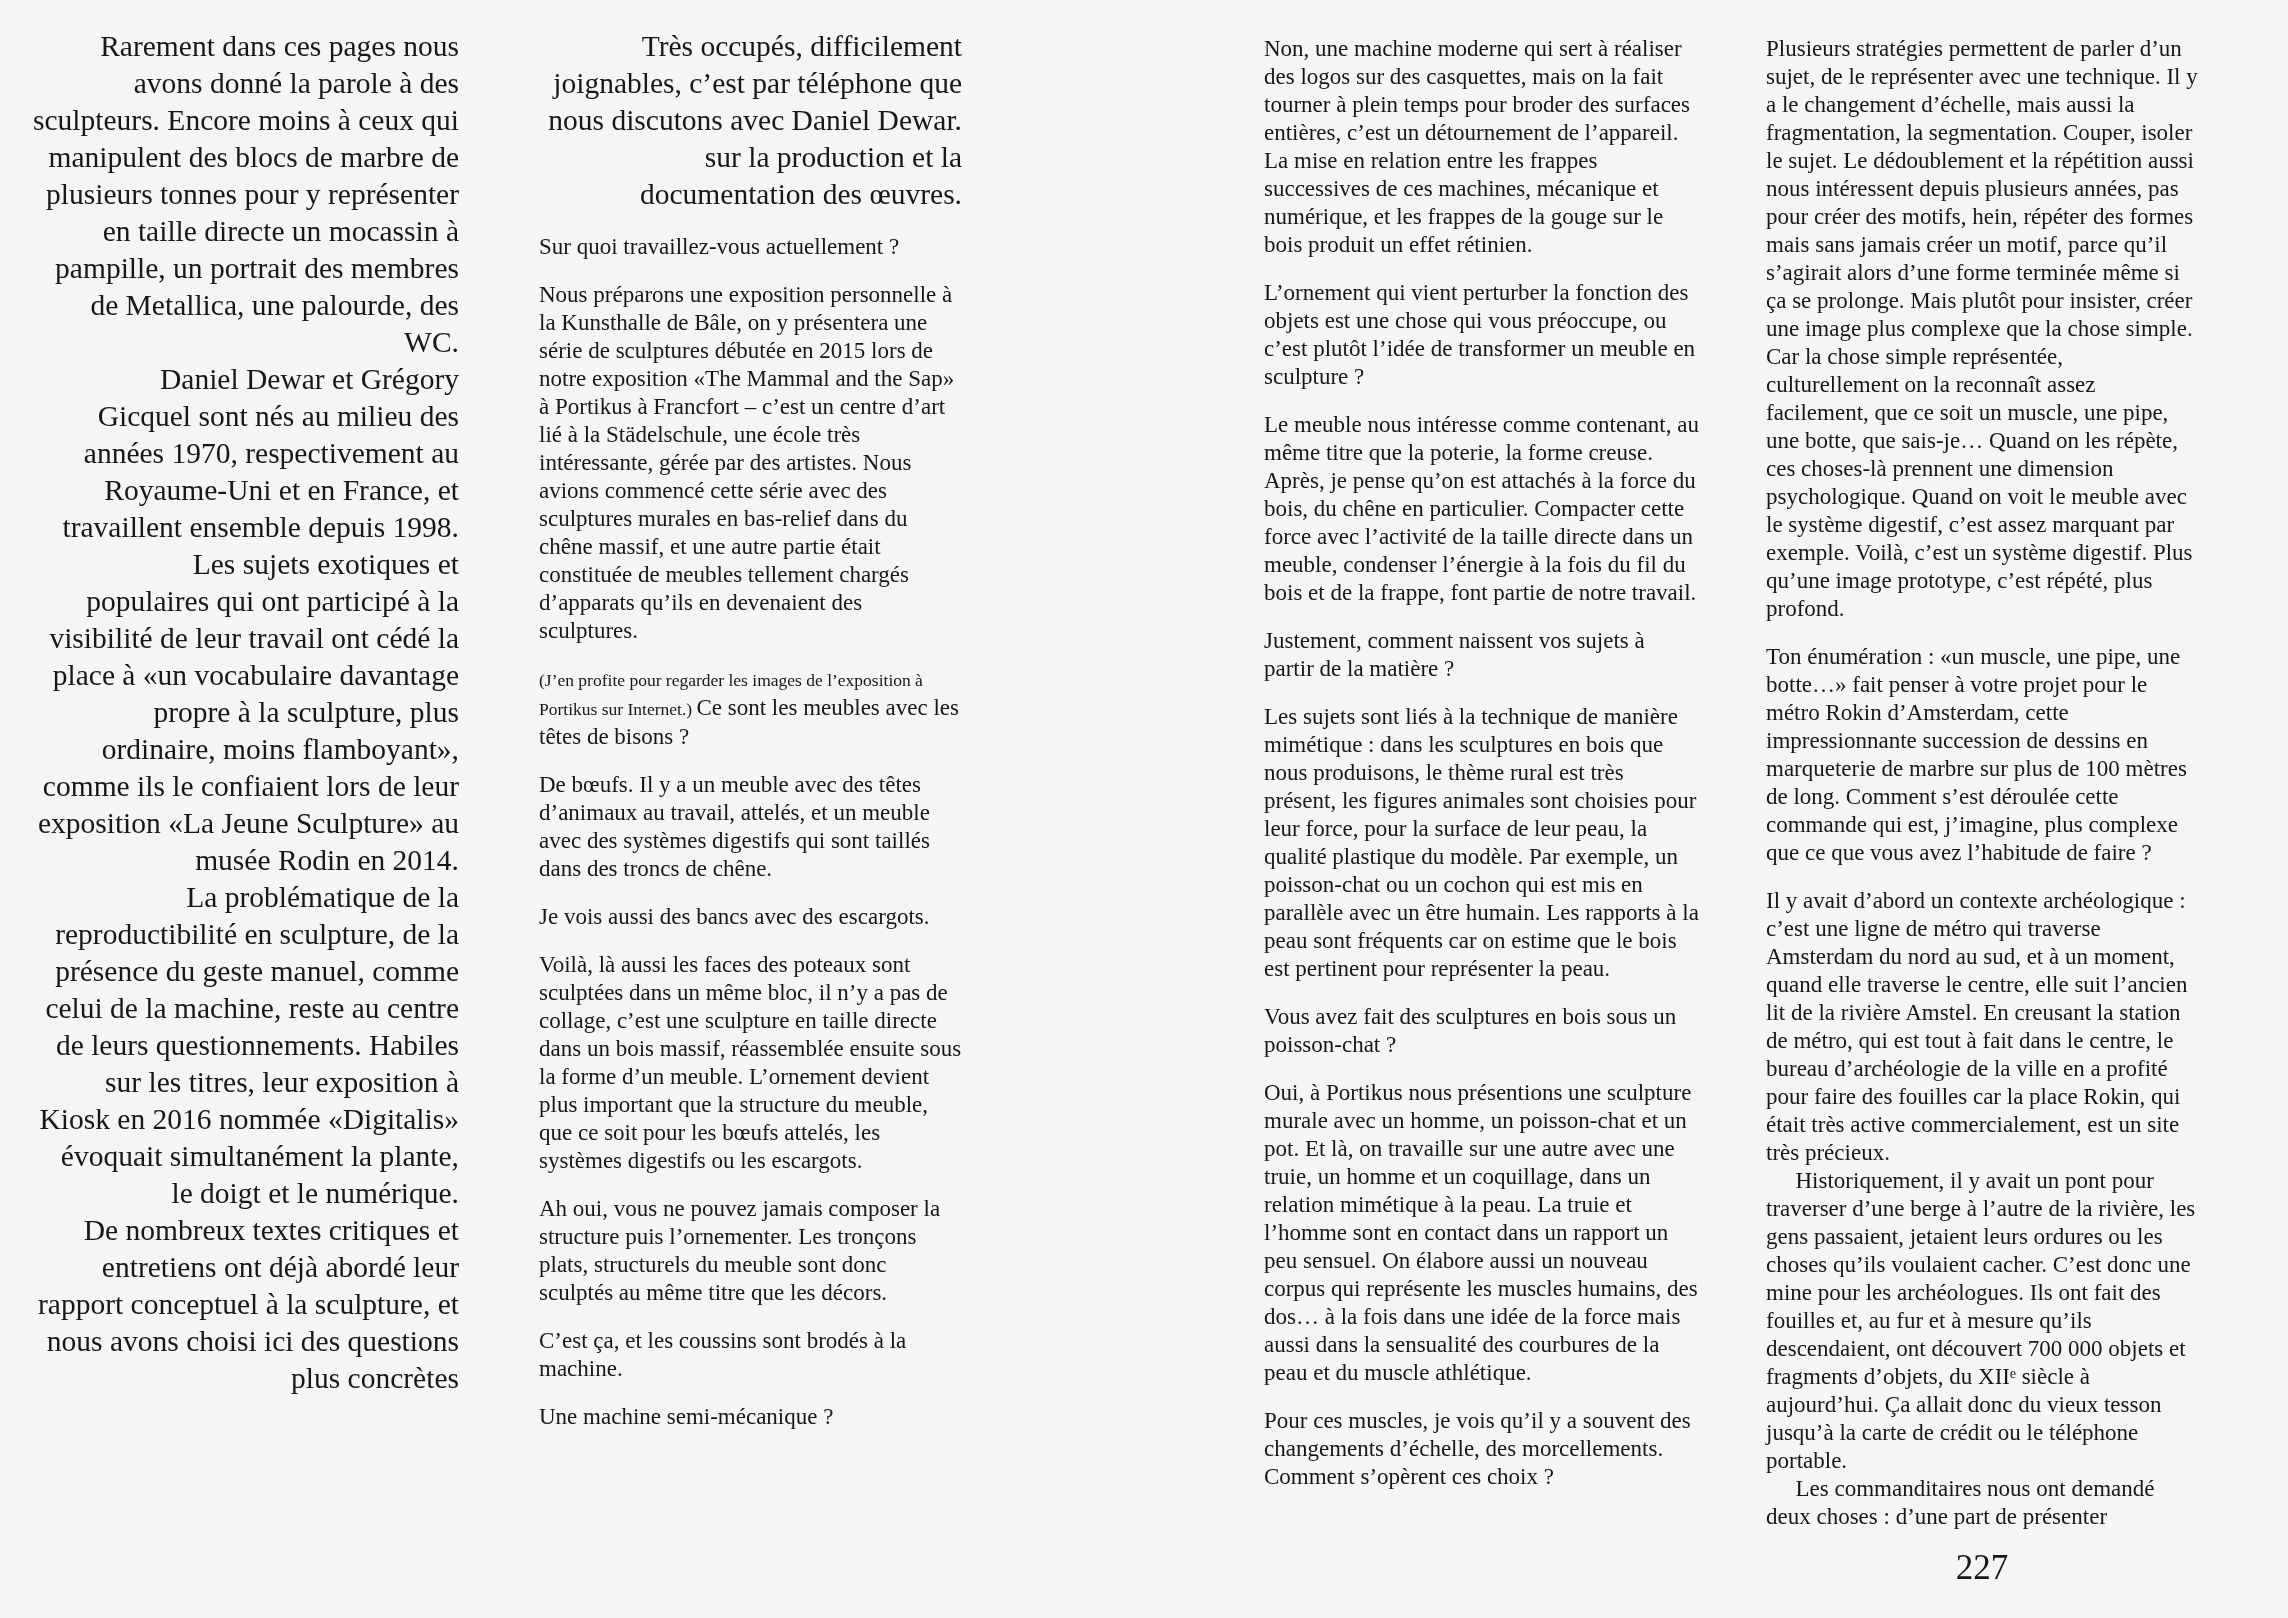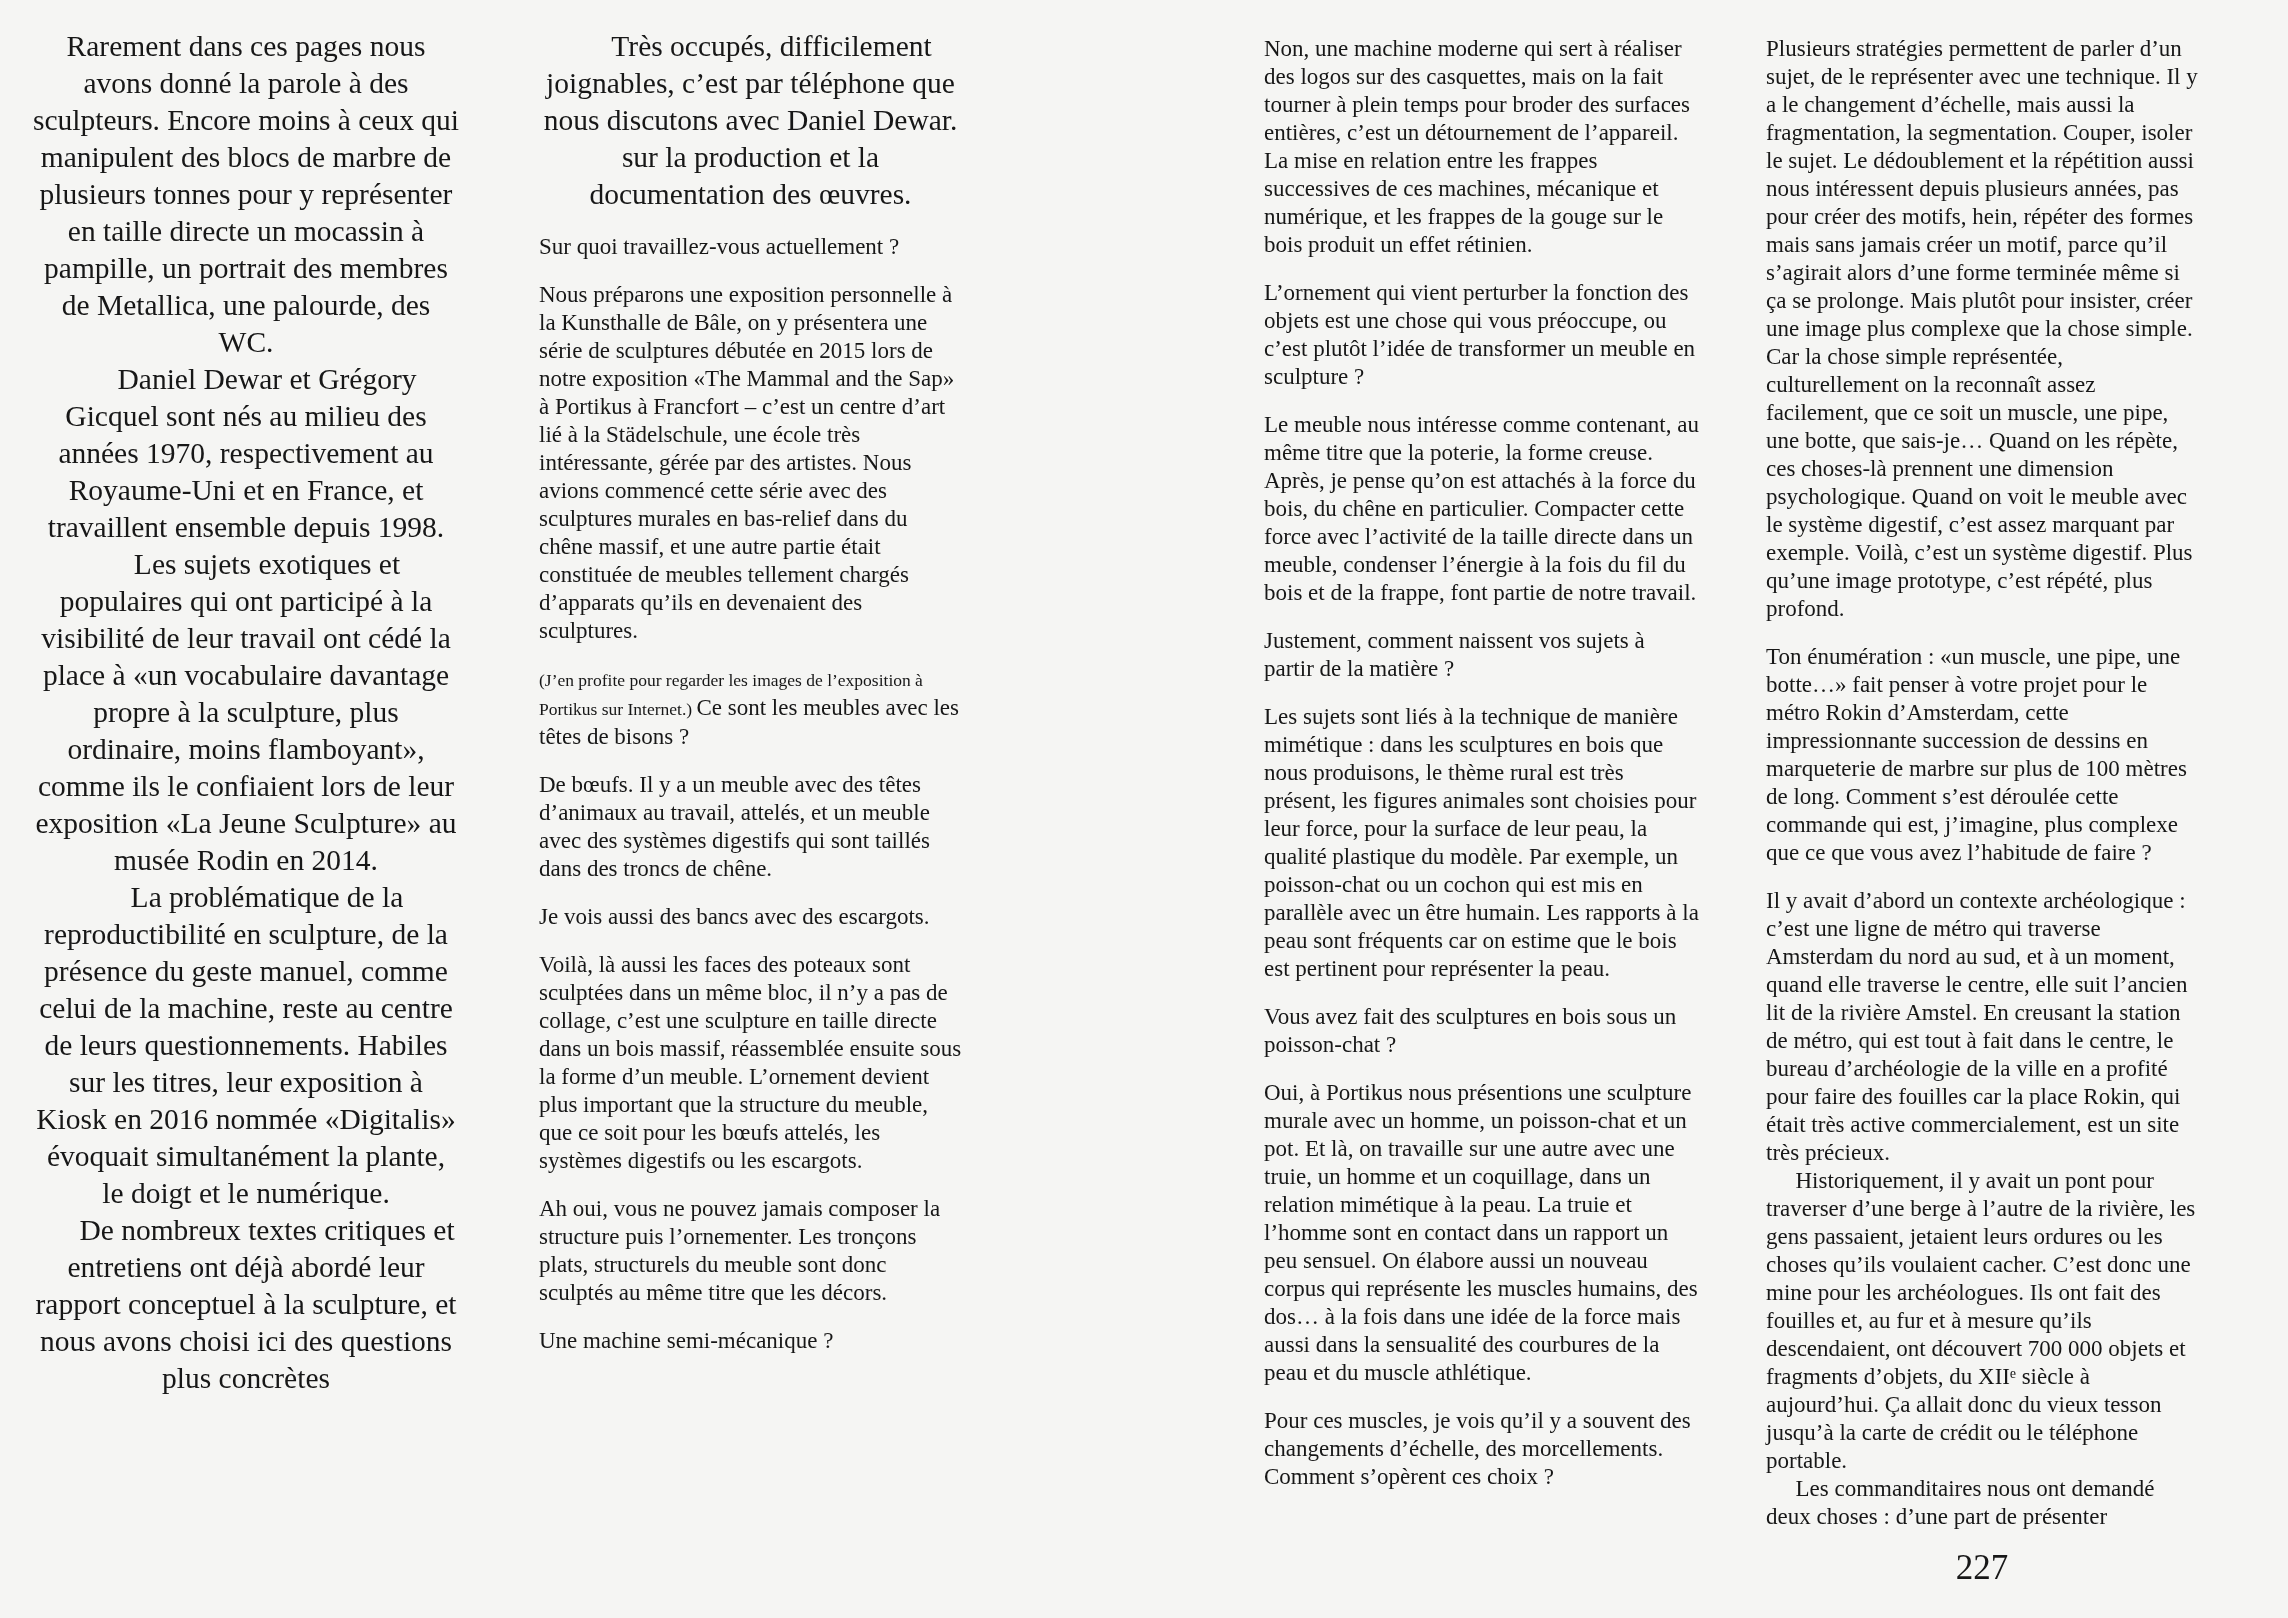--- a/index.html
+++ b/index.html
@@ -23,21 +23,21 @@
   }
   .col1 { left: 33px;   width: 426px; }
   .col2 { left: 539px;  width: 423px; }
   .col3 { left: 1264px; width: 436px; top: 35px; }
   .col4 { left: 1766px; width: 432px; top: 35px; }
 
   p.intro {
     margin: 0;
     font-size: 29.5px;
     line-height: 37px;
-    text-align: center;
+    text-align: right;
   }
   p.intro.indent { text-indent: 42px; }
 
   .qa-block { margin-top: 20px; }
   .col3 > .qa-block:first-child,
   .col4 > .qa-block:first-child { margin-top: 0; }
 
   .q {
     font-size: 23px;
     line-height: 28px;
@@ -87,20 +87,23 @@
         </div>
         <div class="q qa-block"><span class="aside">(J’en profite pour regarder les images de l’exposition à Portikus sur Internet.) </span>Ce sont les meubles avec les têtes de bisons ?</div>
         <div class="a qa-block">
           <p>De bœufs. Il y a un meuble avec des têtes d’animaux au travail, attelés, et un meuble avec des systèmes digestifs qui sont taillés dans des troncs de chêne.</p>
         </div>
         <div class="q qa-block">Je vois aussi des bancs avec des escargots.</div>
         <div class="a qa-block">
           <p>Voilà, là aussi les faces des poteaux sont sculptées dans un même bloc, il n’y a pas de collage, c’est une sculpture en taille directe dans un bois massif, réassemblée ensuite sous la forme d’un meuble. L’ornement devient plus important que la structure du meuble, que ce soit pour les bœufs attelés, les systèmes digestifs ou les escargots.</p>
         </div>
         <div class="q qa-block">Ah oui, vous ne pouvez jamais composer la structure puis l’ornementer. Les tronçons plats, structurels du meuble sont donc sculptés au même titre que les décors.</div>
+        <div class="a qa-block">
+          <p>C’est ça, et les coussins sont brodés à la machine.</p>
+        </div>
         <div class="q qa-block">Une machine semi-mécanique ?</div>
       </div>
   </section>
 
   <section class="col col3">
       <div class="a qa-block">
         <p>Non, une machine moderne qui sert à réaliser des logos sur des casquettes, mais on la fait tourner à plein temps pour broder des surfaces entières, c’est un détournement de l’appareil. La mise en relation entre les frappes successives de ces machines, mécanique et numérique, et les frappes de la gouge sur le bois produit un effet rétinien.</p>
       </div>
       <div class="q qa-block">L’ornement qui vient perturber la fonction des objets est une chose qui vous préoccupe, ou c’est plutôt l’idée de transformer un meuble en sculpture ?</div>
       <div class="a qa-block">

